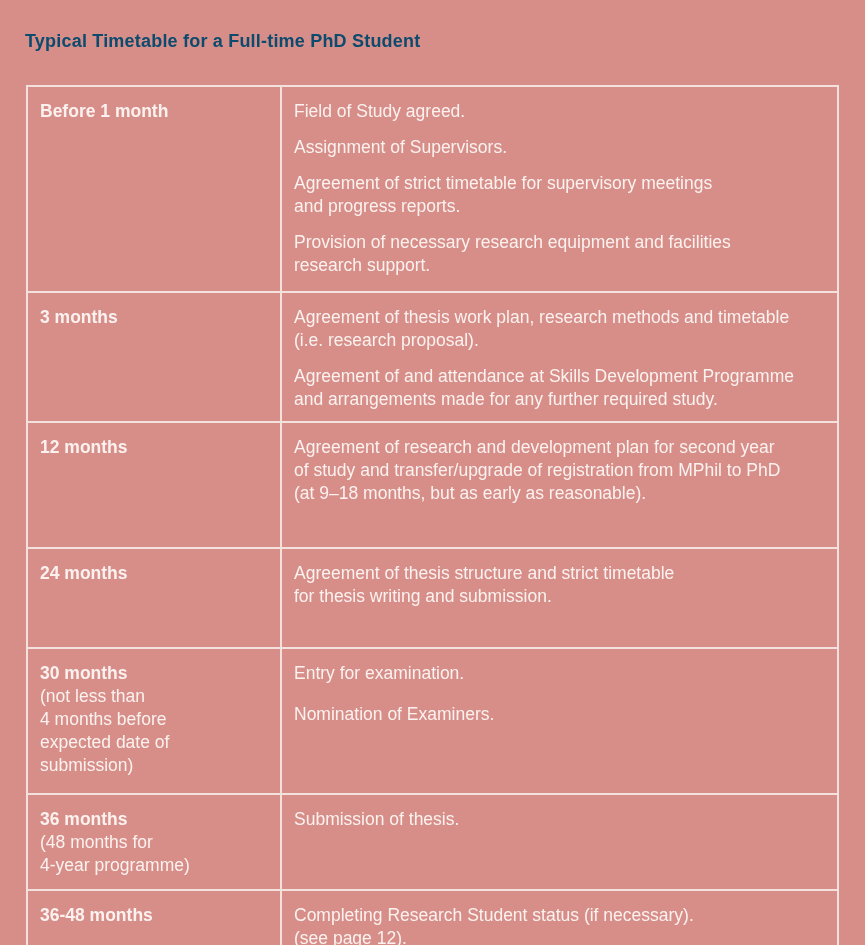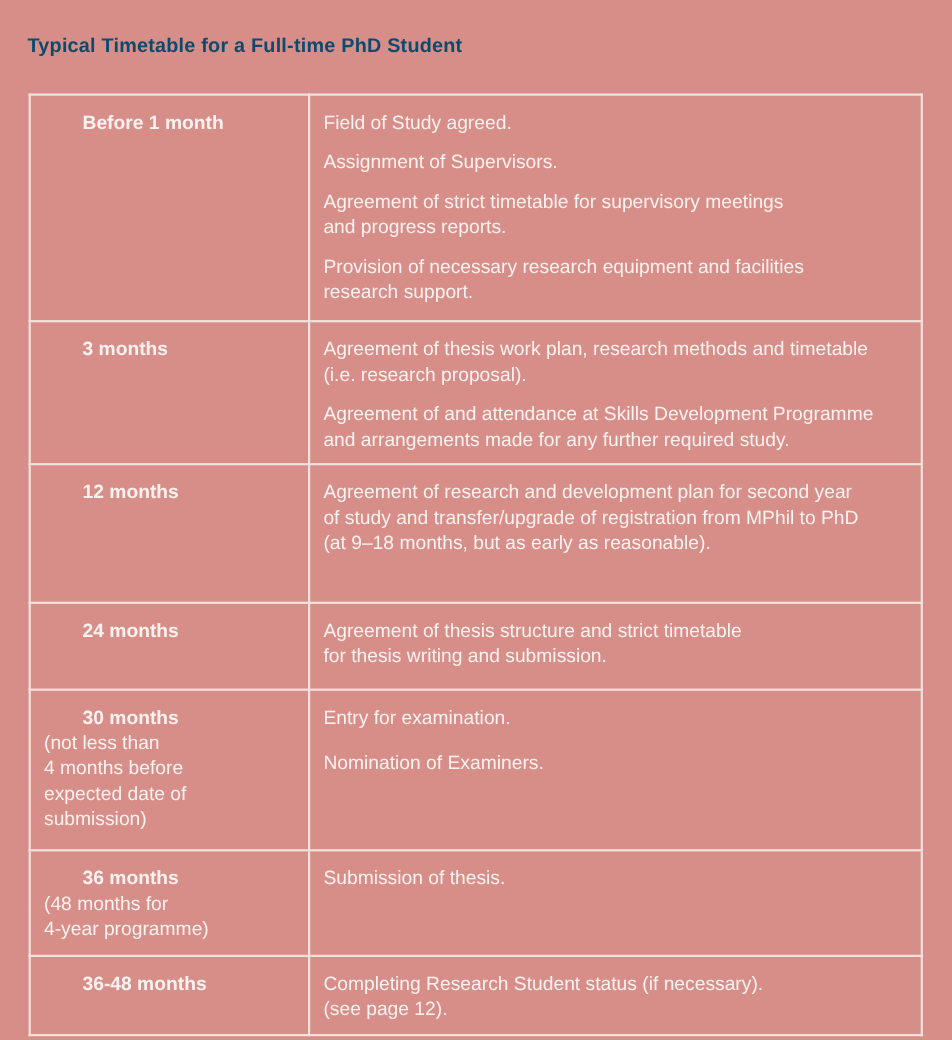--- a/index.html
+++ b/index.html
@@ -34,32 +34,32 @@
     font-size: 17.5px;
     line-height: 23px;
   }
   table.timetable td {
     border: 2px solid #f3e1de;
     vertical-align: top;
     padding: 13px 14px 10px 12px;
   }
   td.milestone-cell { width: 226px; padding-left: 12px; }
   td.details-cell   { padding-left: 13px; }
-  .milestone-label { font-weight: bold; white-space: pre-line; margin-left: 35px; }
+  .milestone-label { font-weight: bold; white-space: pre-line; }
   .milestone-note  { font-weight: normal; white-space: pre-line; }
   .details-cell p {
     margin: 0 0 13px 0;
     white-space: pre-line;
   }
   .details-cell p:last-child { margin-bottom: 0; }
   .details-cell p.tight { margin-bottom: 18px; }
   tr.r1 { height: 206px; }
   tr.r2 { height: 130px; }
   tr.r3 { height: 126px; }
-  tr.r4 { height: 79px;  }
+  tr.r4 { height: 100px;  }
   tr.r5 { height: 146px; padding-left: 32px; }
   tr.r6 { height: 96px;  }
   tr.r7 { height: 72px;  }
 </style>
 </head>
 <body>
 
 <div class="page-title">Typical Timetable for a Full-time PhD Student</div>
 
 <table class="timetable">

